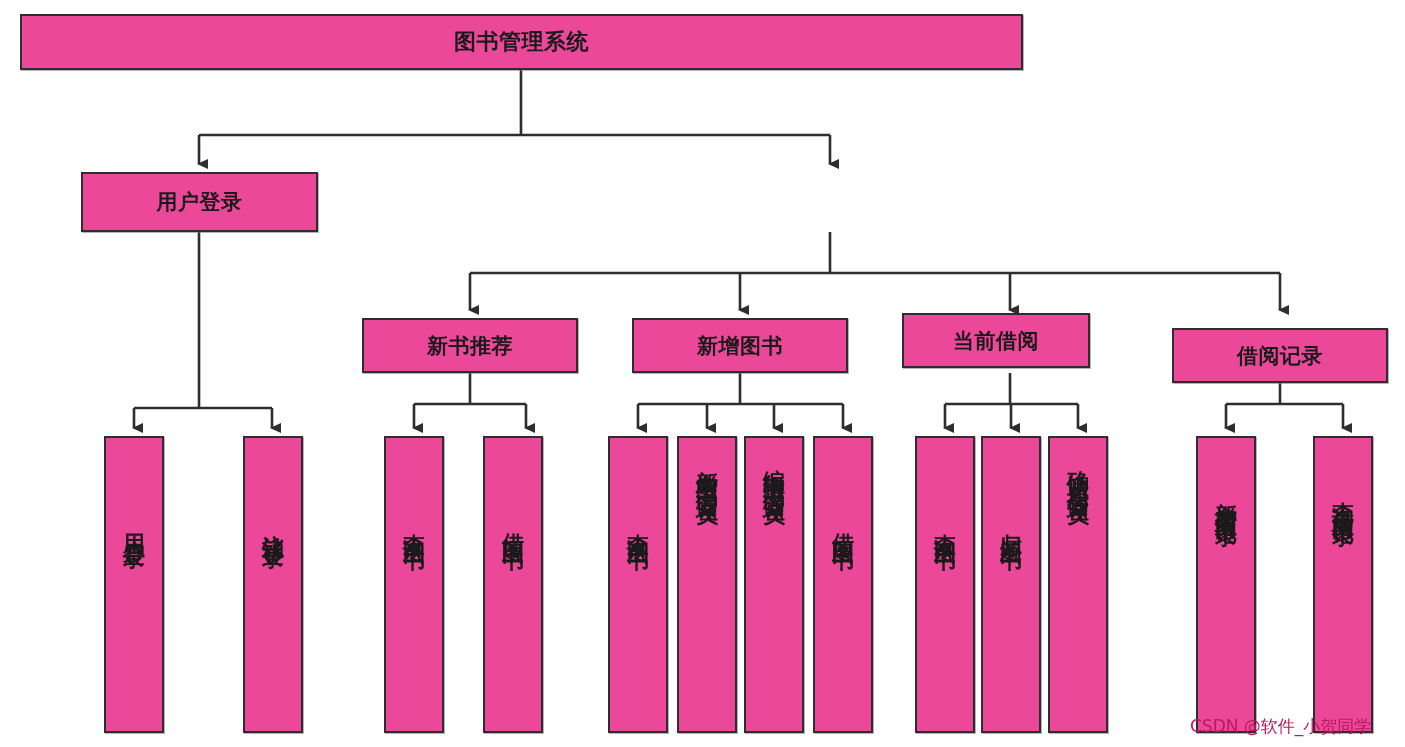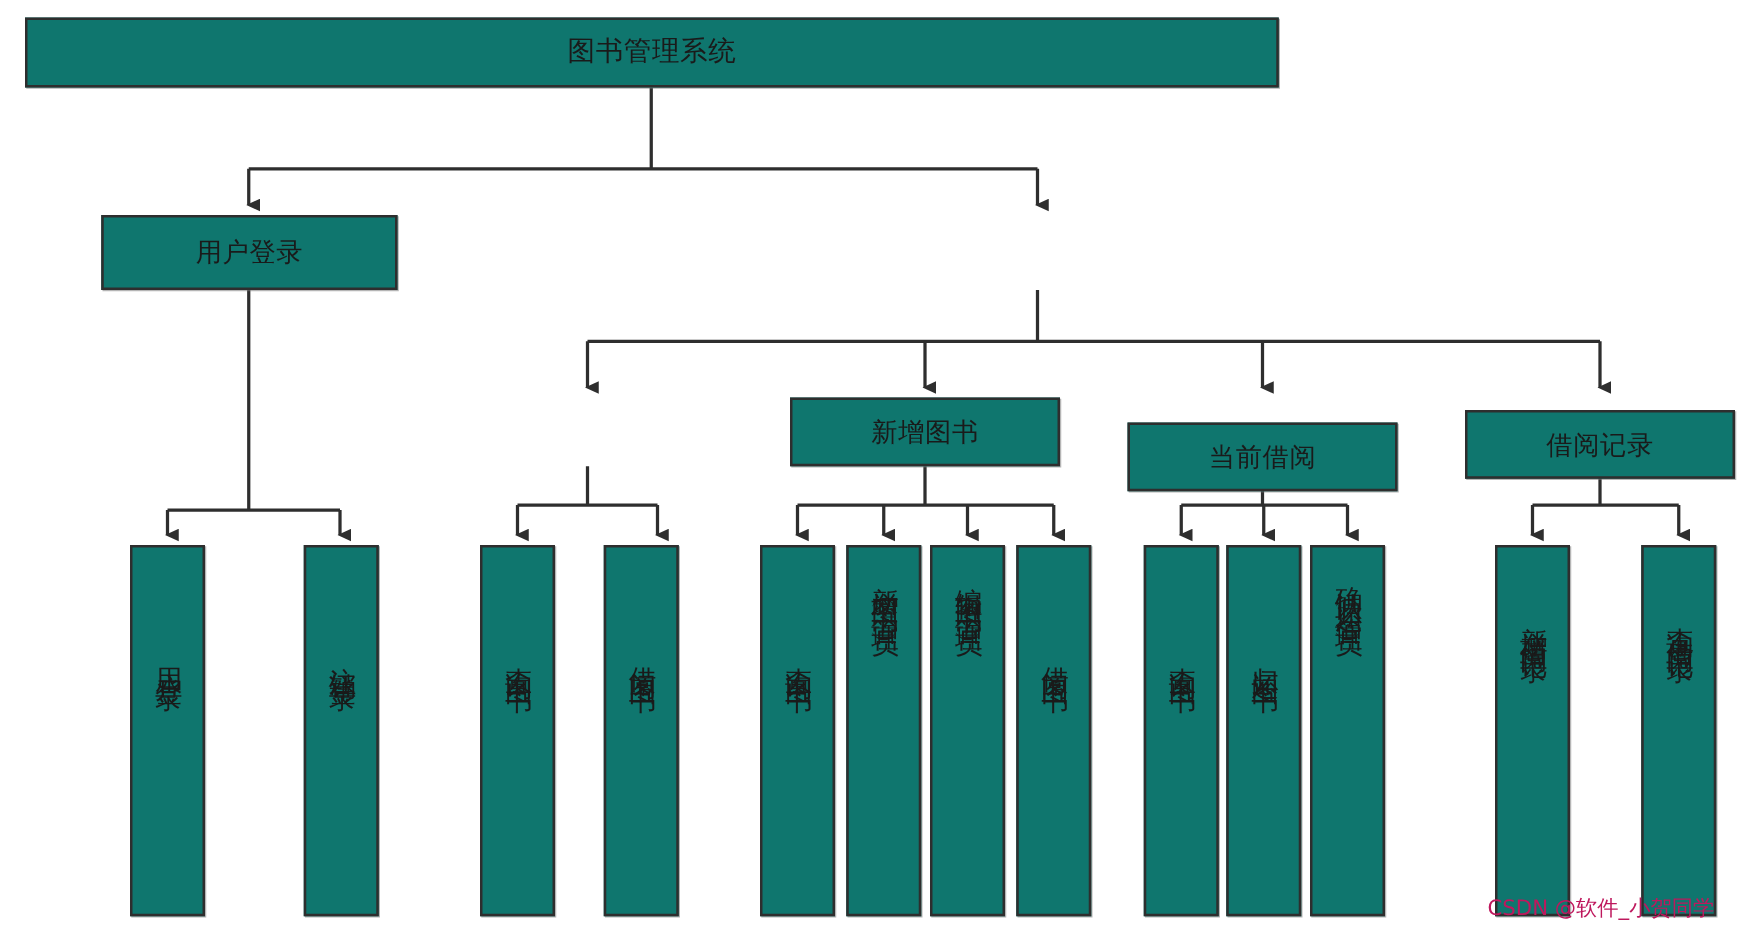--- a/index.html
+++ b/index.html
@@ -22,26 +22,27 @@
     left: 0;
     top: 0;
     width: 1405px;
     height: 747px;
     pointer-events: none;
   }
   .node {
     position: absolute;
     box-sizing: border-box;
     border: 2px solid #2e2e2e;
-    background: #0f766e;
+    background: #ec4899;
     display: flex;
     align-items: center;
     justify-content: center;
     color: #1a1a1a;
     box-shadow: 1px 1px 0 rgba(120,120,120,0.55);
+    font-weight: bold;
   }
   .node .label {
     display: block;
     text-align: center;
     letter-spacing: 0.5px;
   }
   
   .node.horiz .label {
     font-size: 21px;
     line-height: 26px;
@@ -128,24 +129,27 @@
   </svg>
 
   <div class="node horiz root" style="left:20px; top:14px; width:1003px; height:56px;">
     <span class="label">图书管理系统</span>
   </div>
 
   <div class="node horiz" style="left:81px; top:172px; width:237px; height:60px;">
     <span class="label">用户登录</span>
   </div>
 
+  <div class="node horiz" style="left:362px; top:318px; width:216px; height:55px;">
+    <span class="label">新书推荐</span>
+  </div>
   <div class="node horiz" style="left:632px; top:318px; width:216px; height:55px;">
     <span class="label">新增图书</span>
   </div>
-  <div class="node horiz" style="left:902px; top:338px; width:216px; height:55px;">
+  <div class="node horiz" style="left:902px; top:313px; width:188px; height:55px;">
     <span class="label">当前借阅</span>
   </div>
   <div class="node horiz" style="left:1172px; top:328px; width:216px; height:55px;">
     <span class="label">借阅记录</span>
   </div>
 
   <div class="node vert" style="left:104px; top:436px; width:60px; height:297px; padding-top:78px;">
     <span class="label">用户登录</span>
   </div>
   <div class="node vert" style="left:243px; top:436px; width:60px; height:297px; padding-top:78px;">

